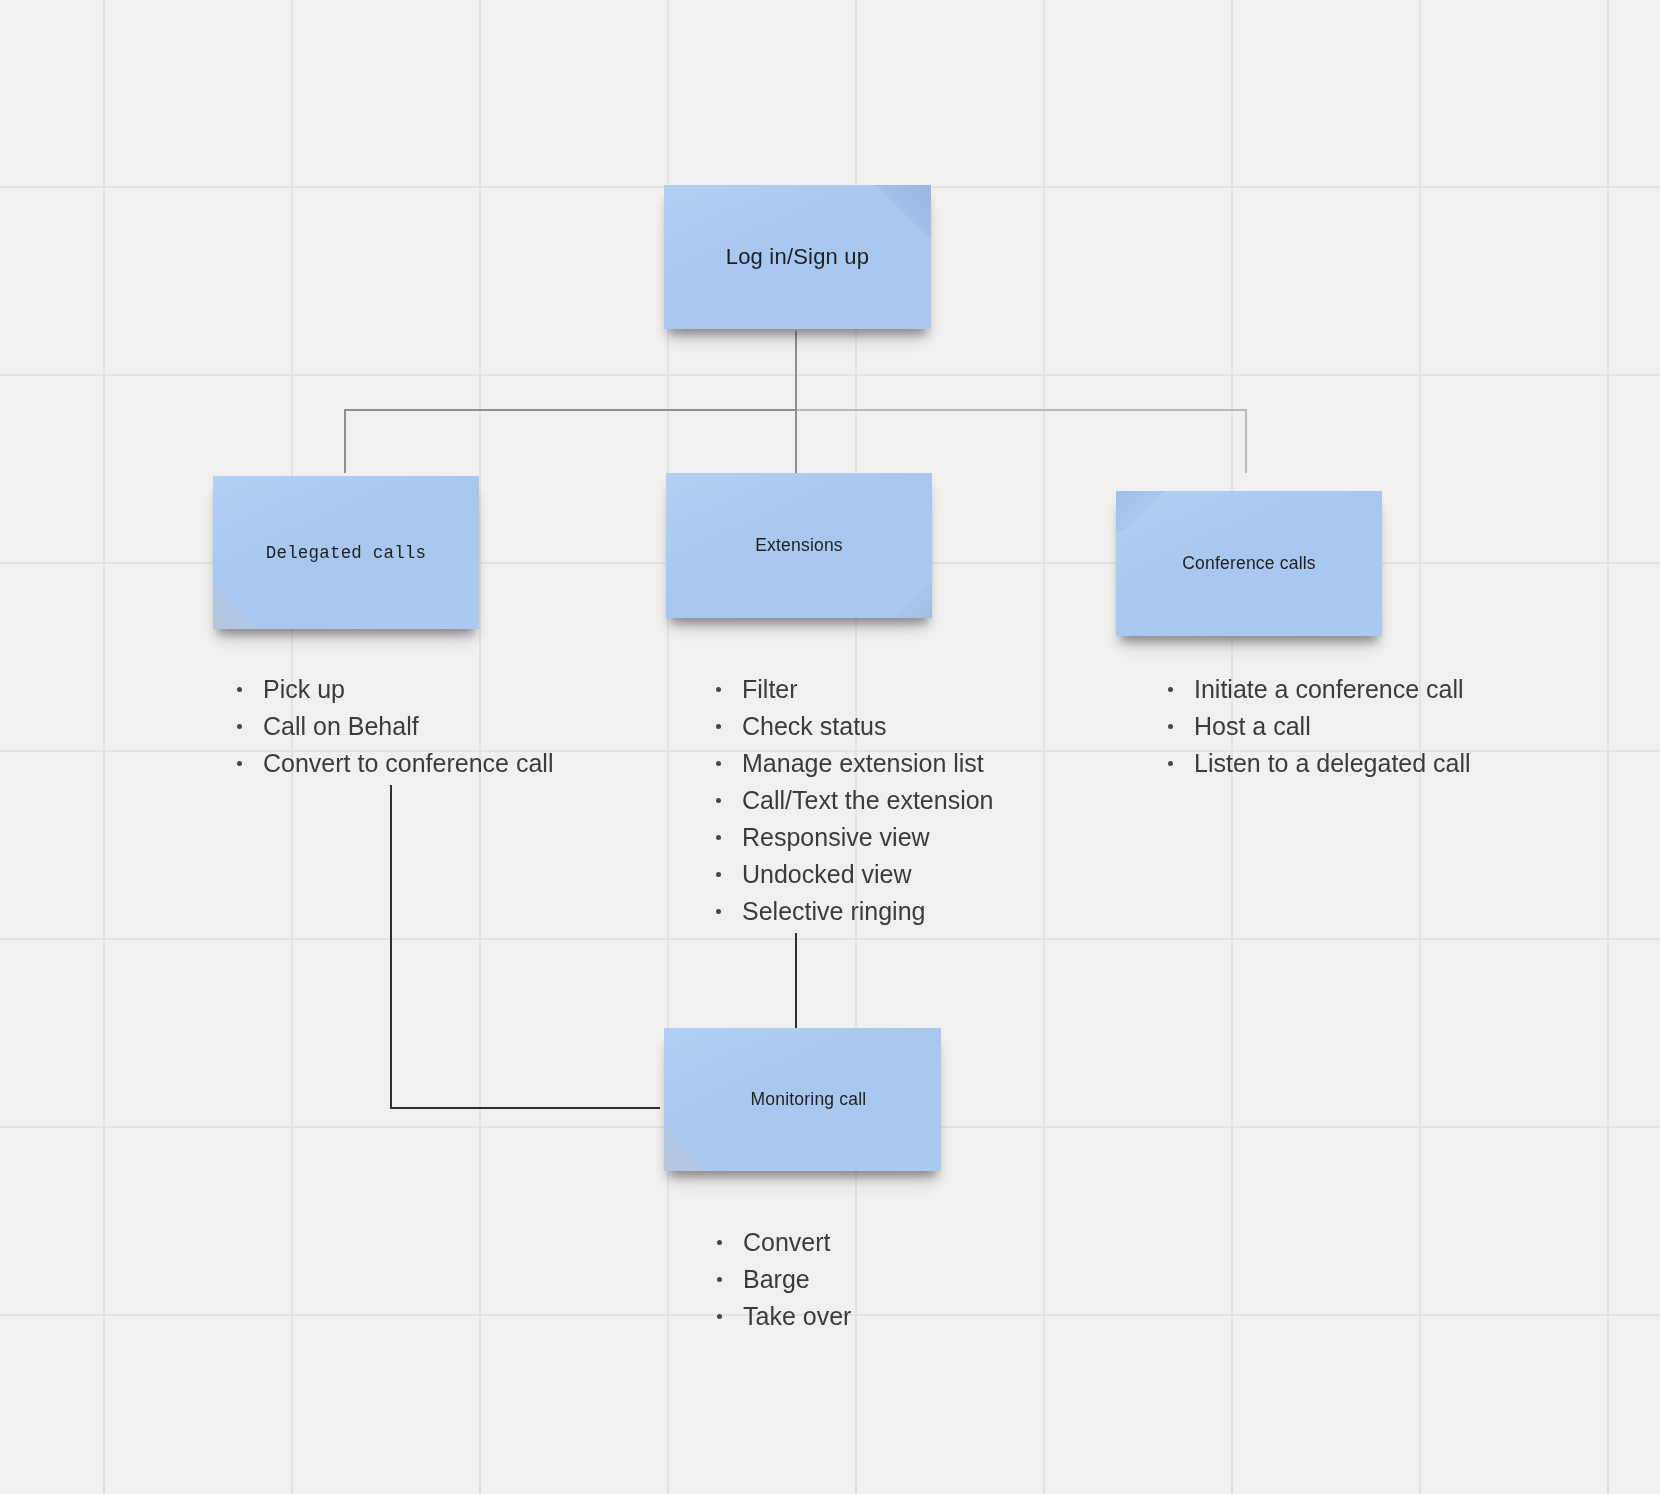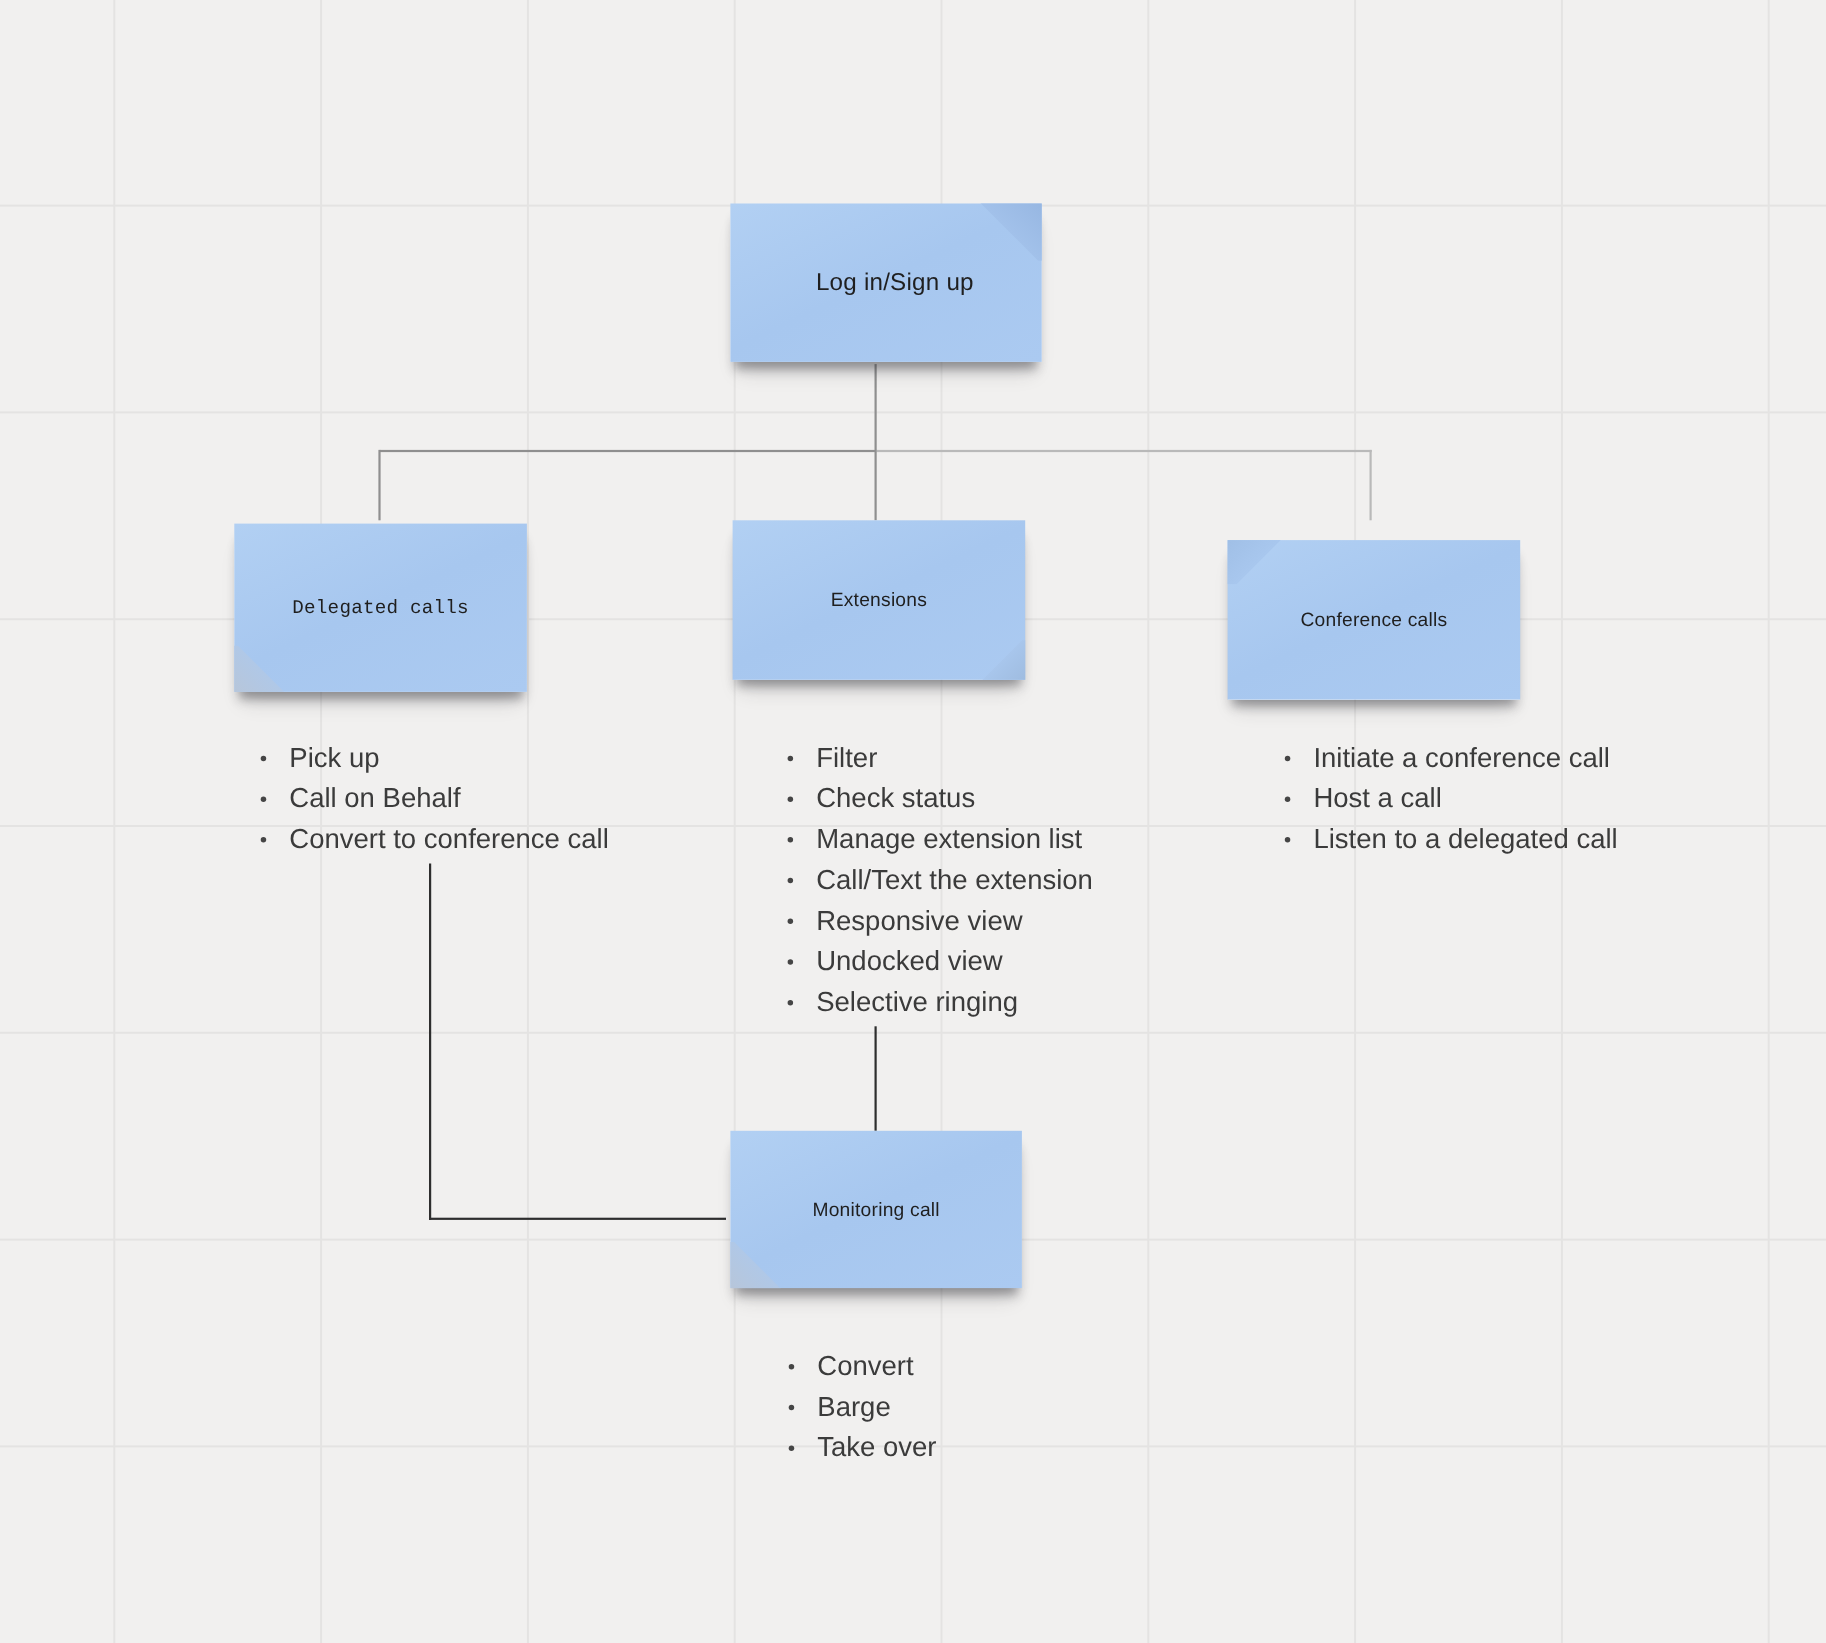--- a/index.html
+++ b/index.html
@@ -56,26 +56,26 @@
   }
   .fold-br {
     bottom: 0; right: 0; width: 60px; height: 36px;
     background: linear-gradient(315deg, #9fbce0 0%, #a8c6ec 40%, rgba(168,198,236,0) 41%);
   }
   .fold-tl {
     top: 0; left: 0; width: 66px; height: 40px;
     background: linear-gradient(135deg, #a0bfe6 0%, #a8c7ee 45%, rgba(168,199,238,0) 46%);
   }
 
-  #sticky-login      { left: 664px; top: 185px;  width: 267px; height: 144px; padding-left: 16px; }
+  #sticky-login      { left: 664px; top: 185px;  width: 267px; height: 144px; }
   #sticky-login .label { font-size: 22px; }
   #sticky-delegated  { left: 213px; top: 476px;  width: 266px; height: 153px; font-family: Liberation Mono, monospace; }
   #sticky-extensions { left: 666px; top: 473px;  width: 266px; height: 145px; }
   #sticky-conference { left: 1116px; top: 473px; width: 266px; height: 145px; margin-top: 18px; }
-  #sticky-monitoring { left: 664px; top: 1028px; width: 265px; height: 143px; }
+  #sticky-monitoring { left: 664px; top: 1028px; width: 265px; height: 143px; padding-left: 12px; }
   #sticky-delegated .label,
   #sticky-extensions .label,
   #sticky-conference .label,
   #sticky-monitoring .label { font-size: 17.5px; }
 
   
   ul.bullets {
     position: absolute;
     margin: 12px;
     padding: 0;

